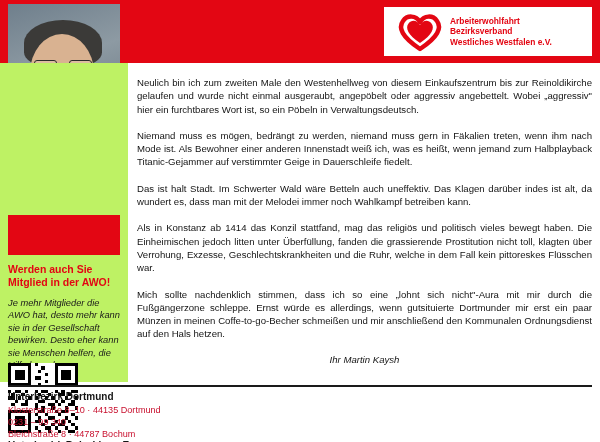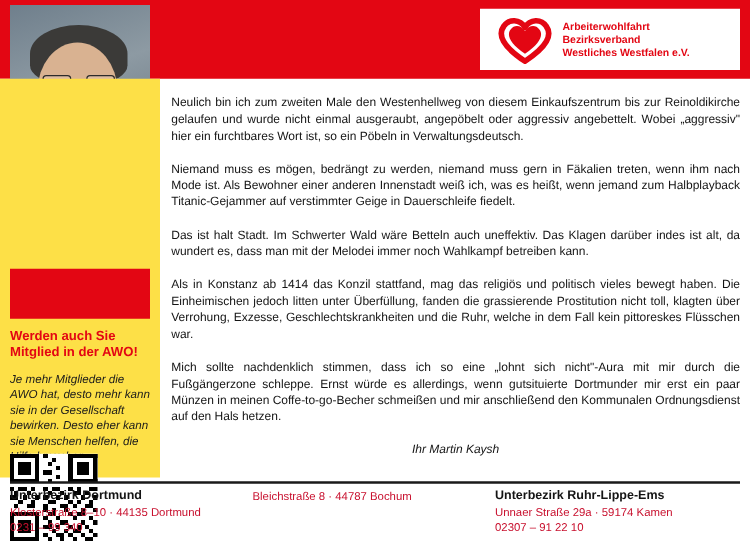--- a/index.html
+++ b/index.html
@@ -80,21 +80,21 @@
     background:#20364a;border-radius:40% 40% 0 0;
   }
   .portrait .shirt{
     position:absolute;left:46px;top:112px;width:20px;height:40px;
     background:#e8e8e8;
   }
 
   
   .left-col{
     position:absolute;left:0;top:63px;width:128px;height:319px;
-    background:#fde047;
+    background:#bef264;
   }
   .red-strip{
     position:absolute;left:8px;top:152px;width:112px;height:40px;
     background:#e30613;
   }
   .cta{
     position:absolute;left:8px;top:200px;width:114px;
   }
   .cta-title{
     color:#e30613;font-weight:bold;font-size:10.5px;line-height:13px;margin:0;
@@ -120,20 +120,21 @@
     text-align:center;font-style:italic;font-size:9.6px;margin-top:4px;color:#141414;
   }
 
   
   .footer-rule{
     position:absolute;left:8px;top:385px;width:584px;height:2px;background:#1a1a1a;
   }
   .footer{
     position:absolute;left:8px;top:391px;width:584px;height:46px;
     display:flex;
+    flex-direction:column;
   }
   .fcol{width:194px;}
   .fcol h4{
     margin:0 0 2px 0;font-size:10px;font-weight:bold;color:#141414;
   }
   .fcol .l{
     font-size:9.1px;line-height:12px;color:#c8102e;
   }
   .fcol.first h4{color:#141414;}
 </style>

